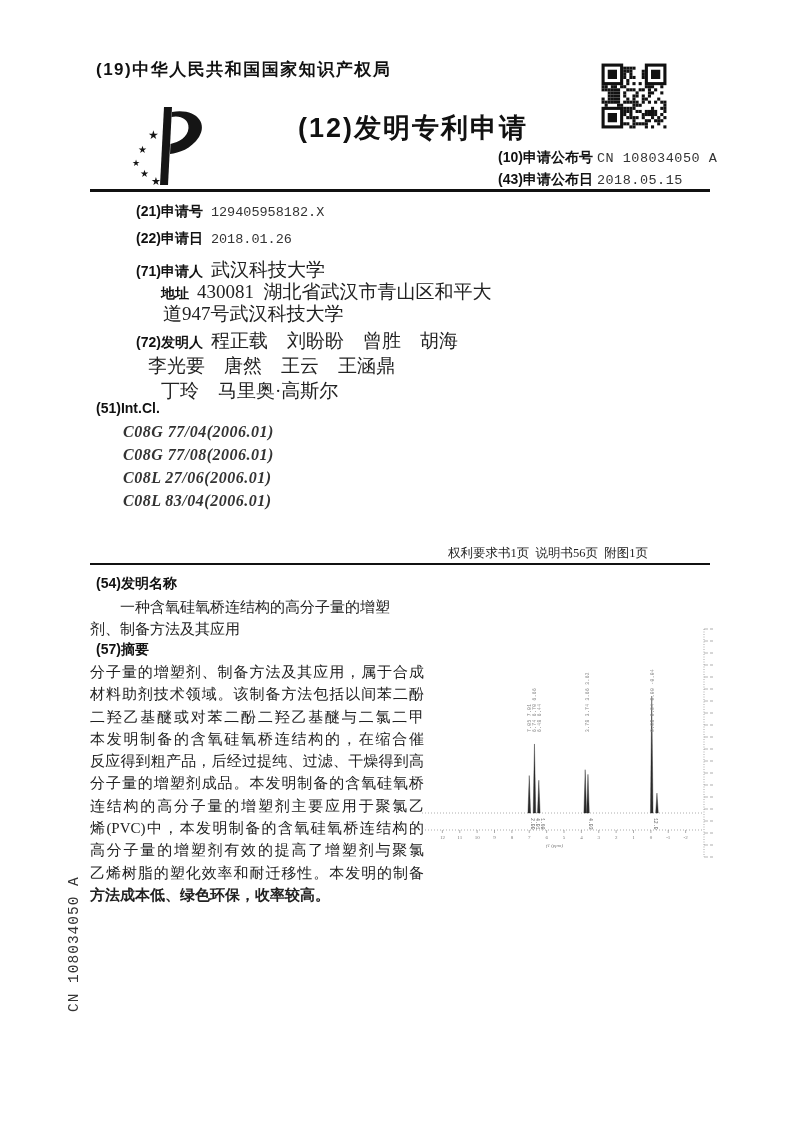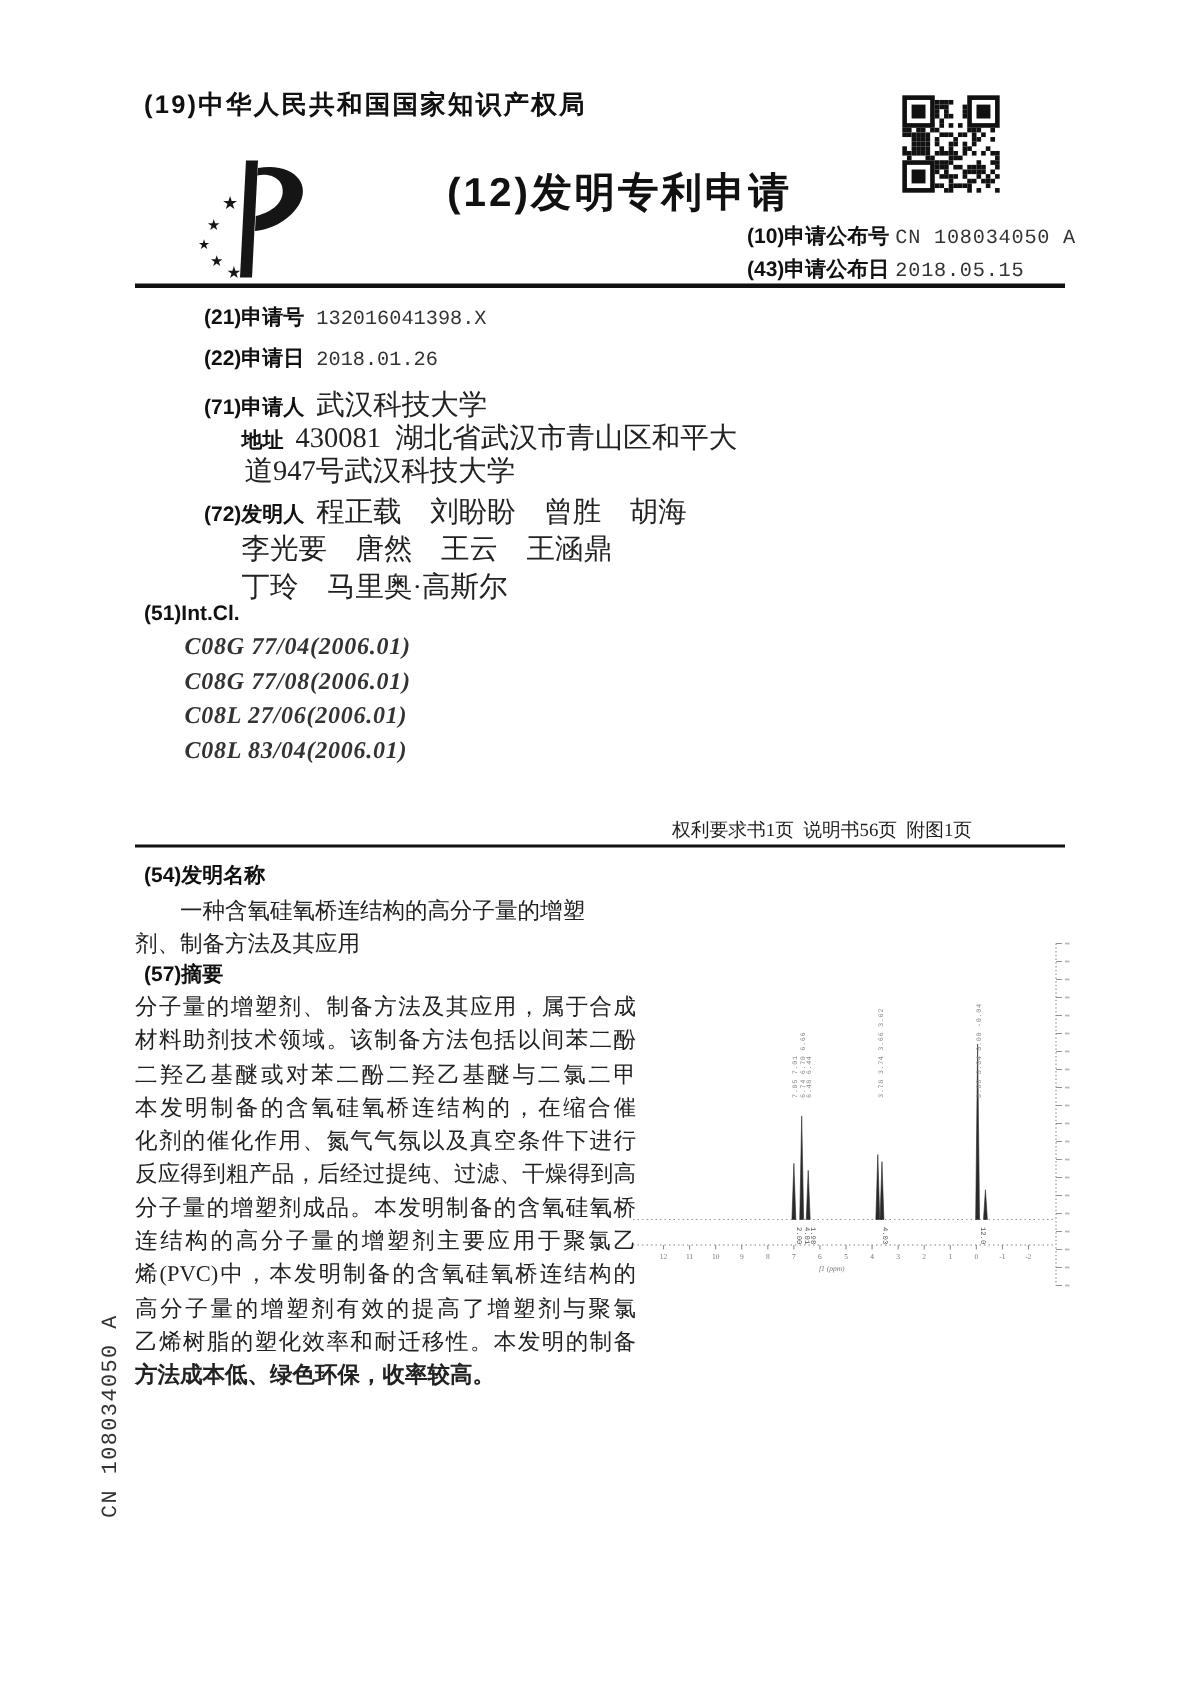--- a/index.html
+++ b/index.html
@@ -225,61 +225,60 @@
 </div>
 <div class="abs pub-row" style="top:171px">
   <span class="hei lbl">(43)申请公布日</span>
   <span class="mono val">2018.05.15</span>
 </div>
 
 <div class="abs rule rule1"></div>
 
 <div class="abs fieldrow" style="left:96px; top:203px">
   <span class="hei lbl">(21)申请号</span>
-  <span class="mono val">132016041398.X</span>
+  <span class="mono val">129405958182.X</span>
 </div>
 <div class="abs fieldrow" style="left:96px; top:230px">
   <span class="hei lbl">(22)申请日</span>
   <span class="mono val">2018.01.26</span>
 </div>
 <div class="abs fieldrow" style="left:96px; top:257px">
   <span class="hei lbl">(71)申请人</span>
   <span class="song val-cjk">武汉科技大学</span>
 </div>
 <div class="abs fieldrow" style="left:121px; top:279px">
   <span class="hei lbl">地址</span>
   <span class="song val-cjk">430081  湖北省武汉市青山区和平大</span>
 </div>
 <div class="abs song val-cjk" style="left:163px; top:301px">道947号武汉科技大学</div>
 <div class="abs fieldrow" style="left:96px; top:328px">
   <span class="hei lbl">(72)发明人</span>
   <span class="song val-cjk">程正载　刘盼盼　曾胜　胡海</span>
 </div>
-<div class="abs song val-cjk" style="left:161px; top:353px; white-space:pre">李光要　唐然　王云　王涵鼎</div>
+<div class="abs song val-cjk" style="left:148px; top:353px; white-space:pre">李光要　唐然　王云　王涵鼎</div>
 <div class="abs song val-cjk" style="left:161px; top:378px; white-space:pre">丁玲　马里奥·高斯尔</div>
 <div class="abs hei" style="left:96px; top:400px; font-size:14px">(51)Int.Cl.</div>
 <div class="abs intcl-code" style="left:123px; top:423px">C08G 77/04(2006.01)</div>
 <div class="abs intcl-code" style="left:123px; top:446px">C08G 77/08(2006.01)</div>
 <div class="abs intcl-code" style="left:123px; top:469px">C08L 27/06(2006.01)</div>
 <div class="abs intcl-code" style="left:123px; top:492px">C08L 83/04(2006.01)</div>
 
 <div class="abs song pages-info">权利要求书1页  说明书56页  附图1页</div>
 <div class="abs rule rule2"></div>
 
 <div class="abs hei sec-lbl" style="top:575px">(54)发明名称</div>
 <div class="abs song title-line" style="top:598px; text-indent:30px">一种含氧硅氧桥连结构的高分子量的增塑</div>
 <div class="abs song title-line" style="top:620px">剂、制备方法及其应用</div>
 <div class="abs hei sec-lbl" style="top:641px">(57)摘要</div>
 
 <div class="abs abstract song">
   <div class="ln">分子量的增塑剂、制备方法及其应用，属于合成</div>
   <div class="ln">材料助剂技术领域。该制备方法包括以间苯二酚</div>
   <div class="ln">二羟乙基醚或对苯二酚二羟乙基醚与二氯二甲</div>
   <div class="ln">本发明制备的含氧硅氧桥连结构的，在缩合催</div>
-  <div class="ln">化剂的催化作用、氮气气氛以及真空条件下进行</div>
   <div class="ln">反应得到粗产品，后经过提纯、过滤、干燥得到高</div>
   <div class="ln">分子量的增塑剂成品。本发明制备的含氧硅氧桥</div>
   <div class="ln">连结构的高分子量的增塑剂主要应用于聚氯乙</div>
   <div class="ln">烯(PVC)中，本发明制备的含氧硅氧桥连结构的</div>
   <div class="ln">高分子量的增塑剂有效的提高了增塑剂与聚氯</div>
   <div class="ln">乙烯树脂的塑化效率和耐迁移性。本发明的制备</div>
   <div class="ln last">方法成本低、绿色环保，收率较高。</div>
 </div>
 
 <div class="abs chart-box">

